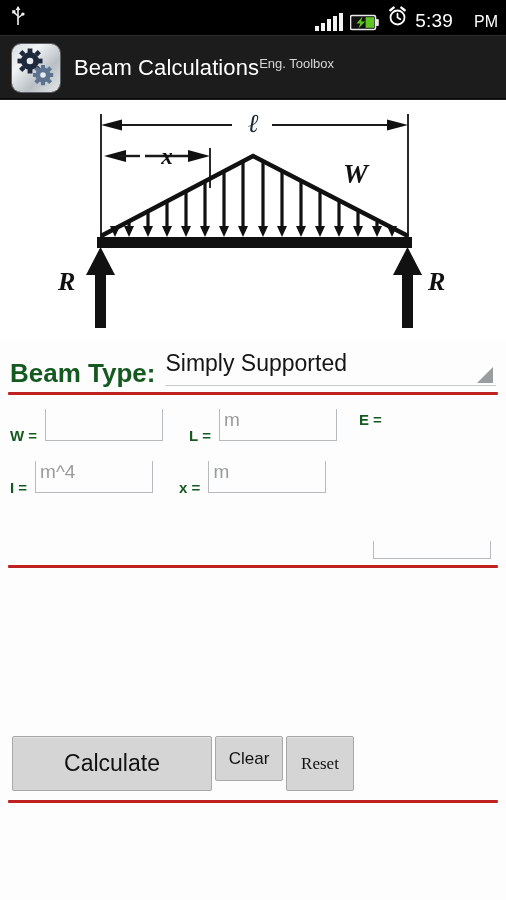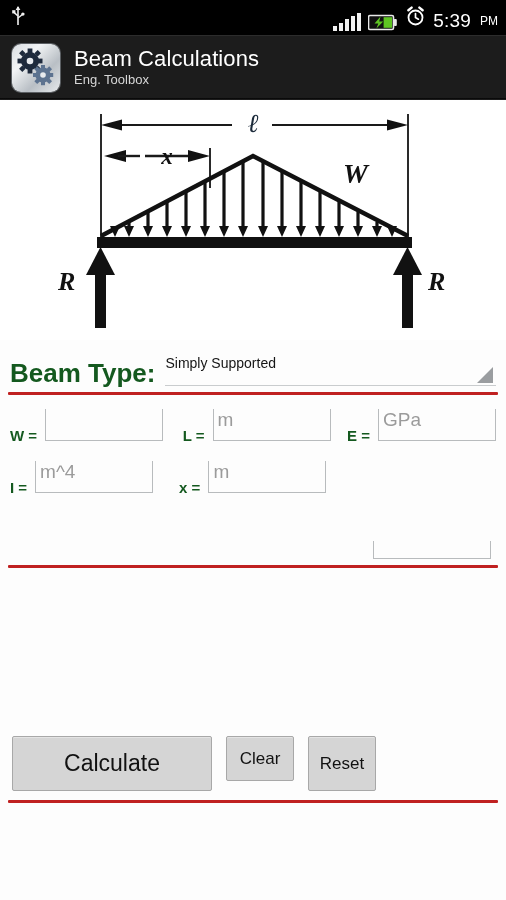--- a/index.html
+++ b/index.html
@@ -50,23 +50,23 @@
   .signal-bars i:nth-child(5){ height: 18px; }
   .battery-icon { position: relative; width: 30px; height: 17px; }
   .clock-time {
     color: #ffffff;
     font-size: 19px;
     letter-spacing: 0.2px;
     line-height: 20px;
   }
   .clock-ampm {
     color: #ffffff;
-    font-size: 12px;
+    font-size: 16px;
     line-height: 19px;
-    margin-left: 2px;
+    margin-left: 14px;
   }
 
   
   #action-bar {
     height: 64px;
     background: #1c1c1c;
     display: flex;
     align-items: center;
     padding-left: 12px;
     box-sizing: border-box;
@@ -86,21 +86,21 @@
     border-radius: 9px;
     background: linear-gradient(135deg,#d9dde1 0%, #f2f4f5 30%, #b9bfc5 65%, #e6e9eb 100%);
     position: relative;
     flex: none;
     box-shadow: 0 0 0 1px #5b5f63;
     overflow: hidden;
   }
   .app-titles {
     margin-left: 14px;
     display: flex;
-    flex-direction: column;
+    flex-direction: row;
     justify-content: center;
   }
   .app-title {
     color: #ffffff;
     font-size: 22px;
     line-height: 25px;
     letter-spacing: 0.1px;
   }
   .app-subtitle {
     color: #d6d6d6;
@@ -142,21 +142,21 @@
     flex: 1;
     margin-left: 10px;
     position: relative;
     height: 40px;
     display: flex;
     align-items: center;
     border-bottom: 1px solid #c9ccce;
     box-sizing: border-box;
   }
   .spinner-value {
-    font-size: 14px;
+    font-size: 23px;
     color: #151515;
     line-height: 24px;
     padding-bottom: 6px;
   }
   .spinner-arrow {
     position: absolute;
     right: 3px;
     bottom: 2px;
     width: 0; height: 0;
     border-left: 16px solid transparent;
@@ -247,21 +247,21 @@
     border-right: 1px solid #b8bbbd;
     border-top: none;
     box-sizing: border-box;
     margin-right: 5px;
   }
 
   
   .button-row {
     display: flex;
     align-items: stretch;
-    gap: 14px;
+    gap: 3px;
     padding: 0 12px;
     box-sizing: border-box;
     margin-top: 168px;
   }
   .btn {
     background: #d5d5d5;
     border: 1px solid #a8a8a8;
     border-radius: 2px;
     color: #111111;
     display: flex;
@@ -277,20 +277,21 @@
   }
   .btn-clear {
     width: 68px;
     height: 45px;
     font-size: 17px;
   }
   .btn-reset {
     width: 68px;
     height: 55px;
     font-size: 17px;
+    font-family: Liberation Serif, serif;
   }
   .divider-red.after-buttons { margin-top: 9px; }
 
 </style>
 </head>
 <body>
 
 <div id="status-bar">
   <div class="status-left">
     <span class="usb-icon">
@@ -465,23 +466,20 @@
     <div class="gap-lg"></div>
     <div class="field-cell">
       <span class="field-label">L =</span>
       <div class="field-input fi-l">
         <span class="ph">m</span>
       </div>
     </div>
     <div class="gap-md"></div>
     <div class="field-cell">
       <span class="field-label">E =</span>
-      <div class="field-input fi-e">
-        <span class="ph">GPa</span>
-      </div>
     </div>
   </div>
 
   <div class="field-row">
     <div class="field-cell">
       <span class="field-label">I =</span>
       <div class="field-input fi-i">
         <span class="ph">m^4</span>
       </div>
     </div>

